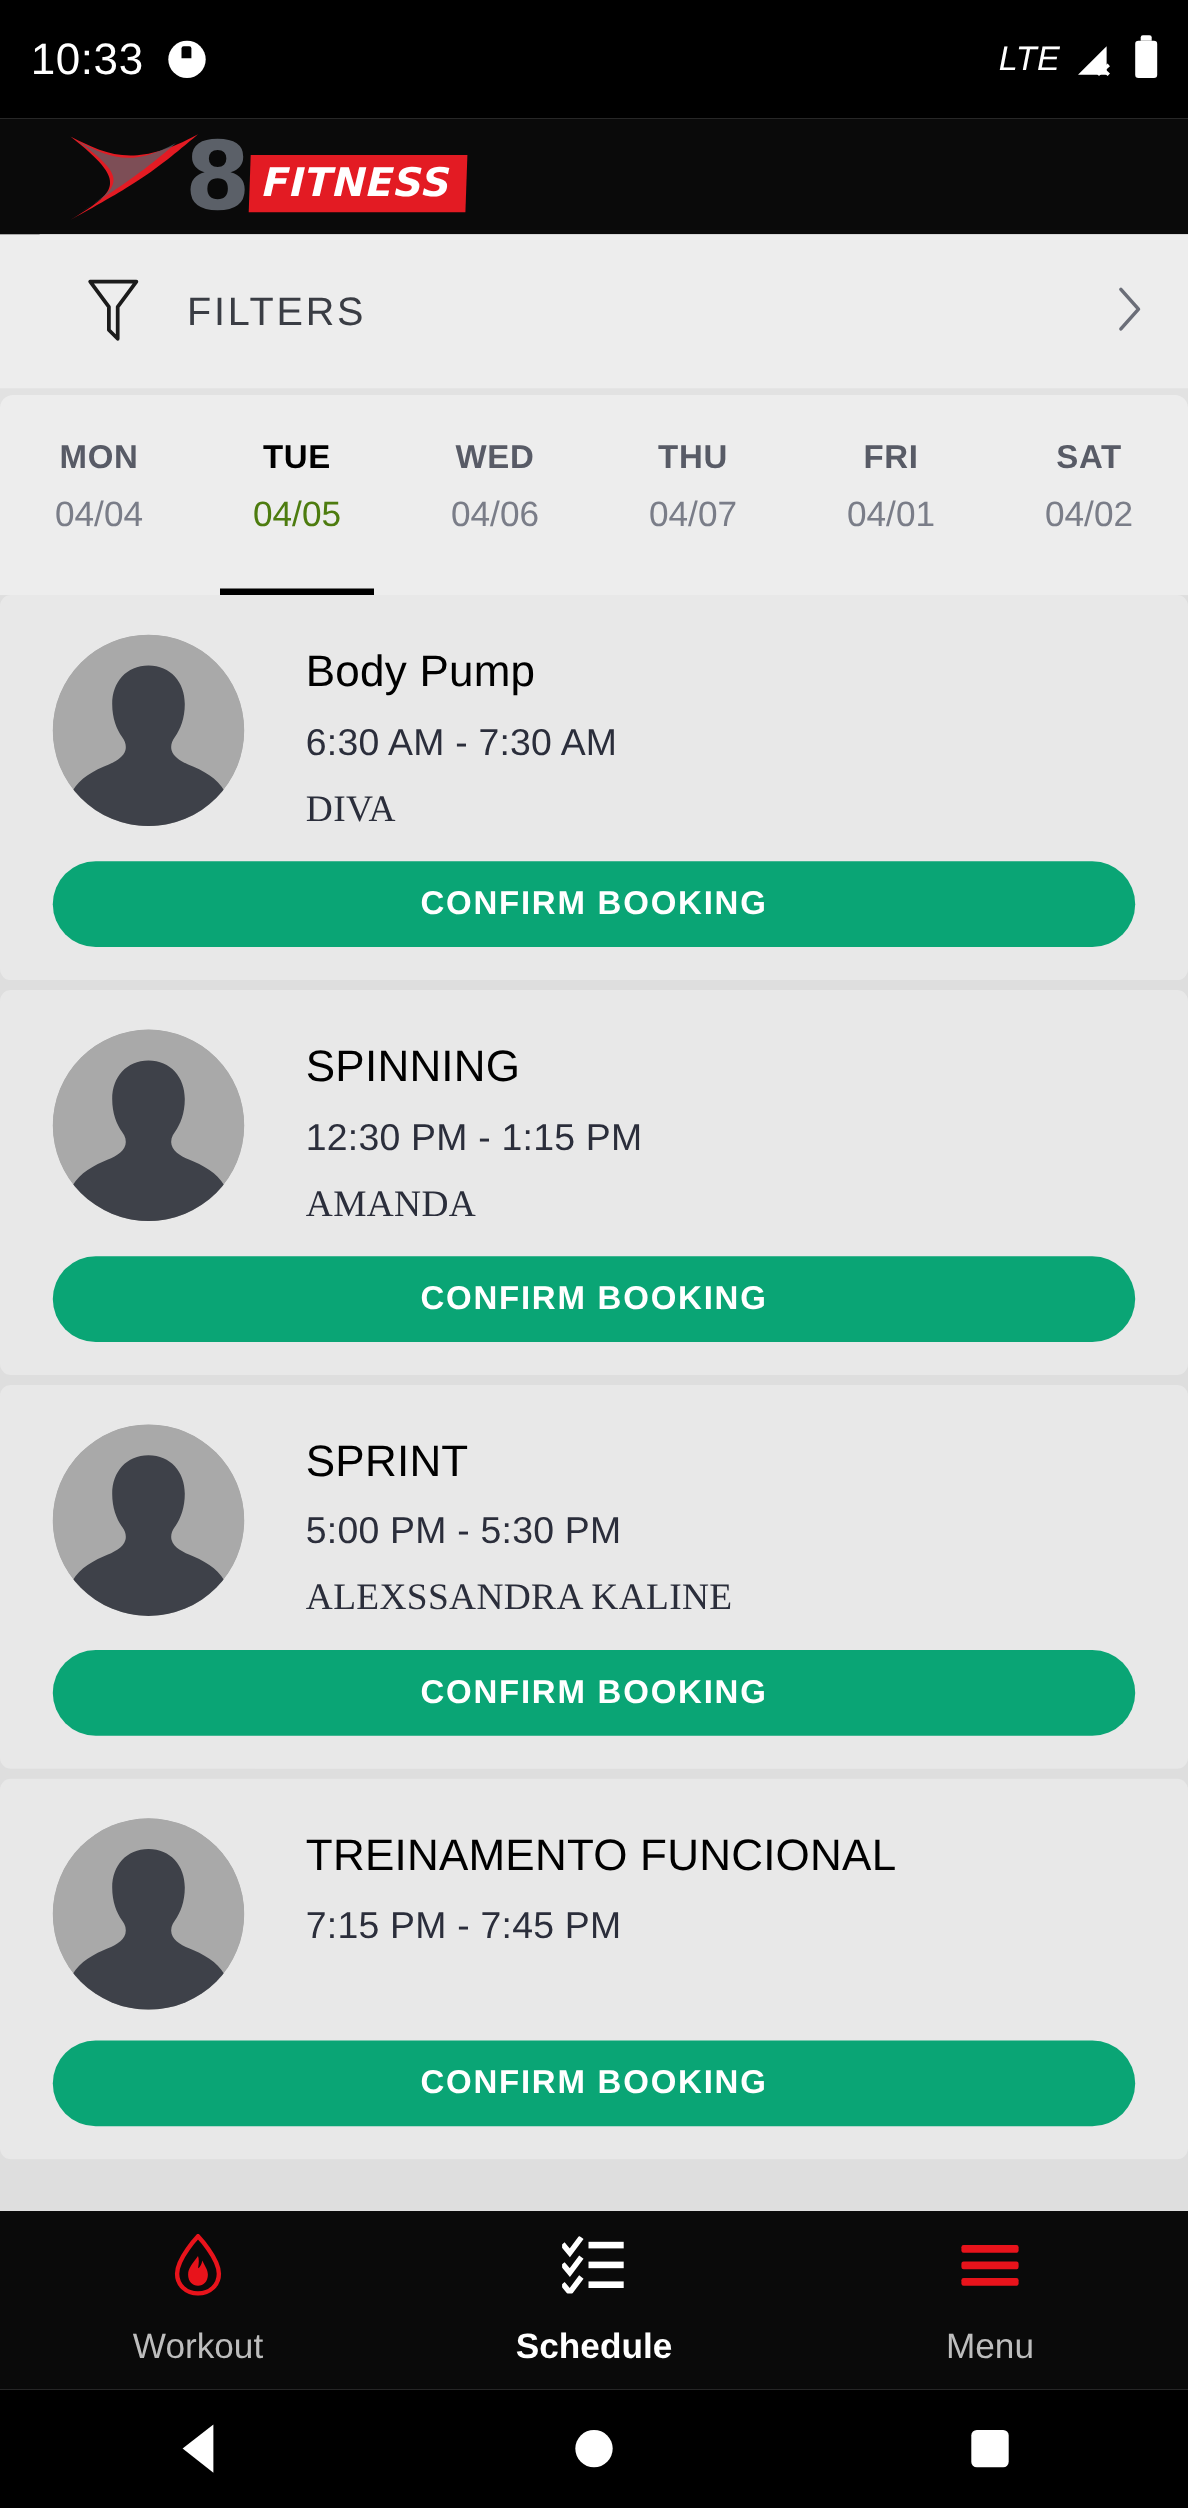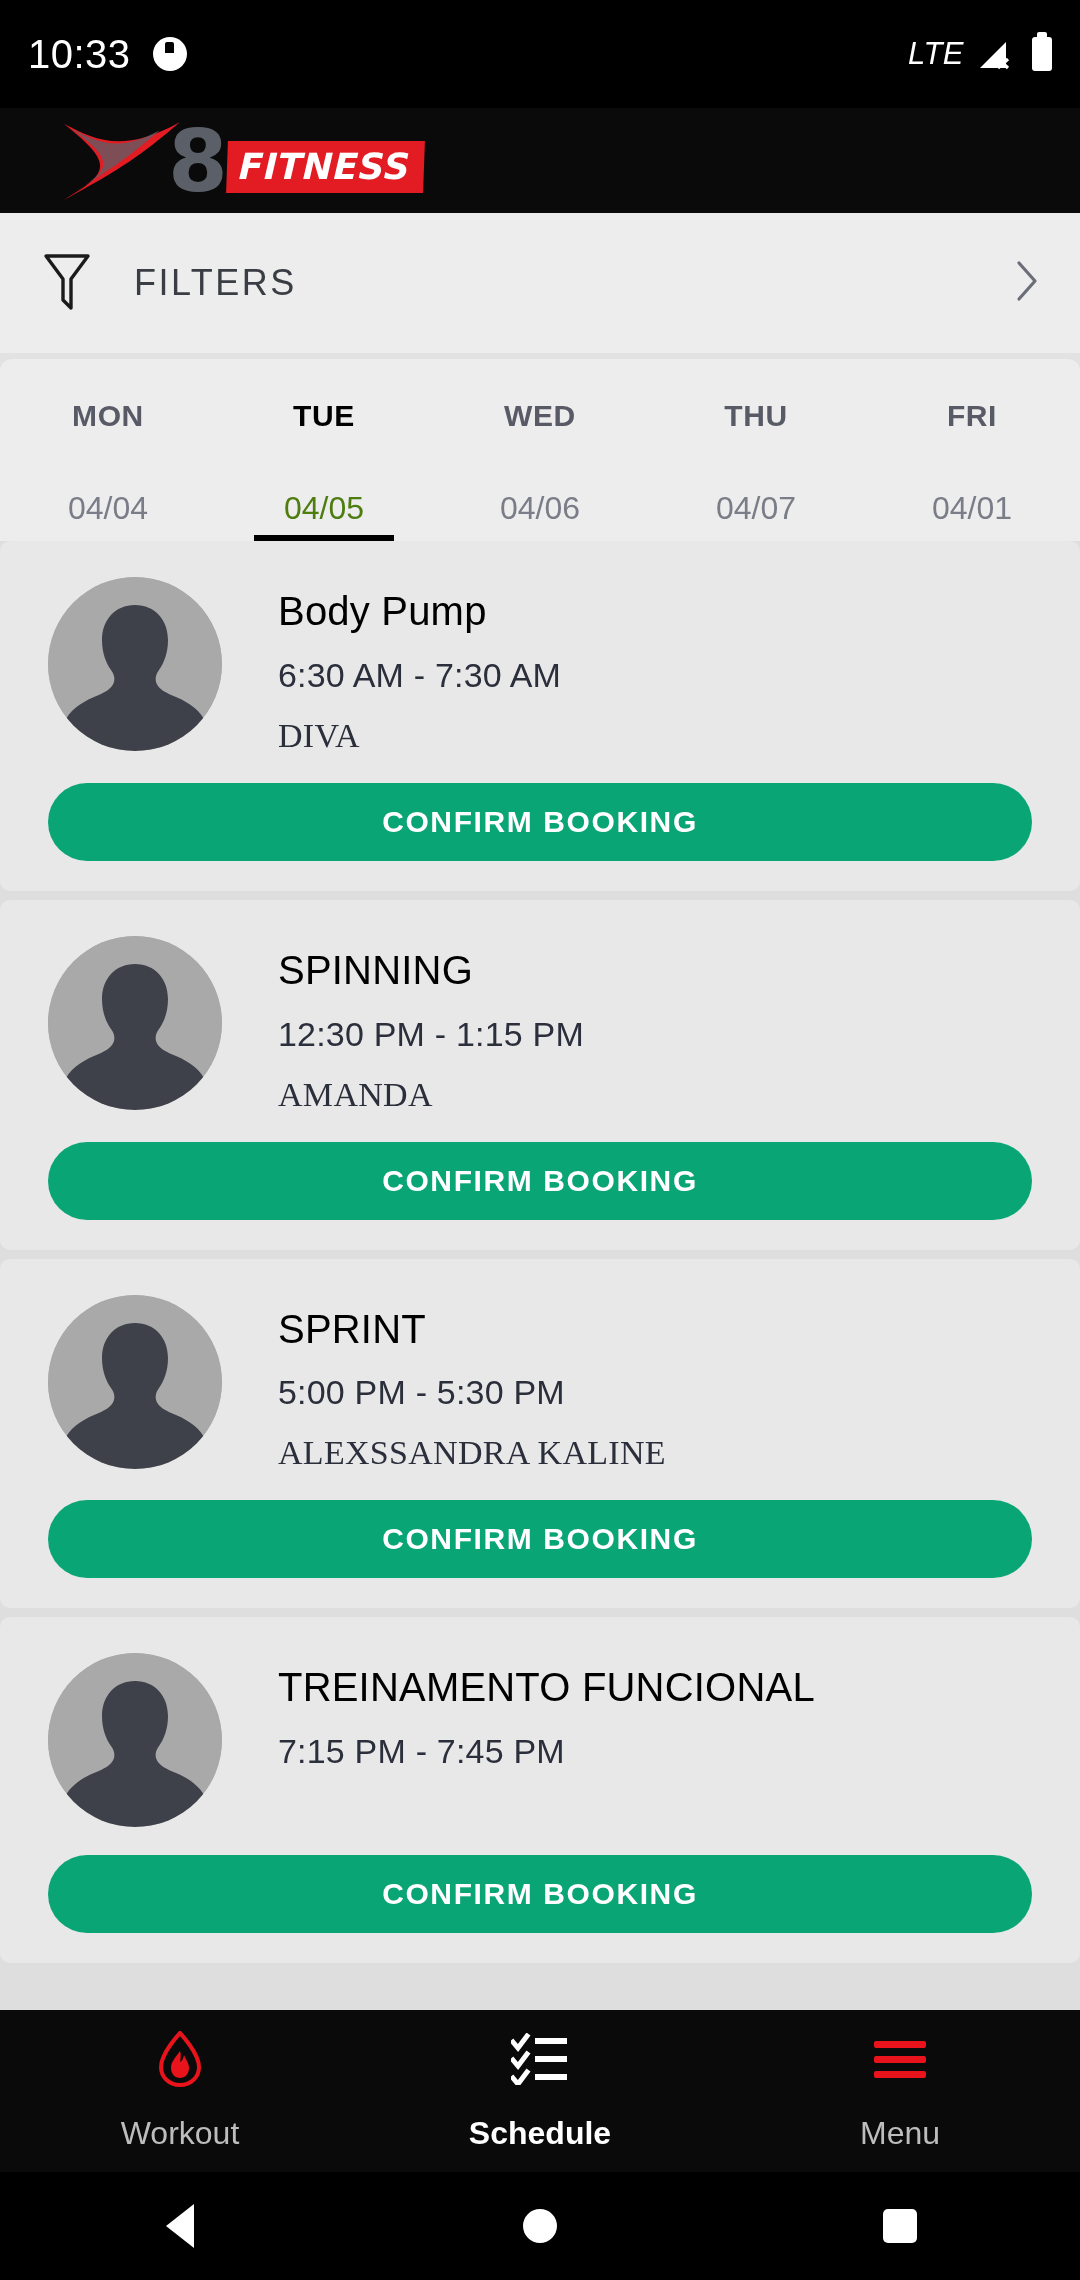--- a/index.html
+++ b/index.html
@@ -101,20 +101,21 @@
   }
 
   
   .filters-bar {
     height: 140px;
     background: #EDEDED;
     display: flex;
     align-items: center;
     padding: 0 40px 0 42px;
     flex: 0 0 auto;
+    margin-left: 36px;
   }
   .filters-label {
     font-size: 36px;
     font-weight: 400;
     color: #3A3D44;
     letter-spacing: 2.5px;
     margin-left: 42px;
   }
   .filters-spacer { flex: 1; }
 
@@ -132,21 +133,20 @@
     padding-top: 24px;
   }
   .day-tab {
     flex: 1;
     display: flex;
     flex-direction: column;
     align-items: center;
     justify-content: flex-start;
     position: relative;
     padding-top: 16px;
-    gap: 41px;
   }
   .day-name {
     font-size: 30px;
     font-weight: 700;
     color: #585B66;
     letter-spacing: 0.6px;
   }
   .day-date {
     font-size: 32px;
     font-weight: 400;
@@ -343,20 +343,24 @@
           <span class="day-date">04/06</span>
         </div>
         <div class="day-tab">
           <span class="day-name">THU</span>
           <span class="day-date">04/07</span>
         </div>
         <div class="day-tab">
           <span class="day-name">FRI</span>
           <span class="day-date">04/01</span>
         </div>
+        <div class="day-tab">
+          <span class="day-name">SAT</span>
+          <span class="day-date">04/02</span>
+        </div>
       </div>
   </div>
 
   <div class="class-list" id="class-list">
       <div class="class-card"><div class="card-top">
           <div class="avatar">
             <svg width="174" height="174" viewBox="0 0 174 174">
               <circle cx="87" cy="87" r="87" fill="#A9A9A9"></circle>
               <path d="M87 28 c-20 0 -33 15 -33 35 c0 13 4 23 9 30 c3 4 4 8 3 12 c-2 7 -10 11 -20 15 c-14 6 -25 14 -30 26 c10 17 40 28 71 28 c31 0 61 -11 71 -28 c-5 -12 -16 -20 -30 -26 c-10 -4 -18 -8 -20 -15 c-1 -4 0 -8 3 -12 c5 -7 9 -17 9 -30 c0 -20 -13 -35 -33 -35 z" fill="#3E4149"></path>
             </svg>

